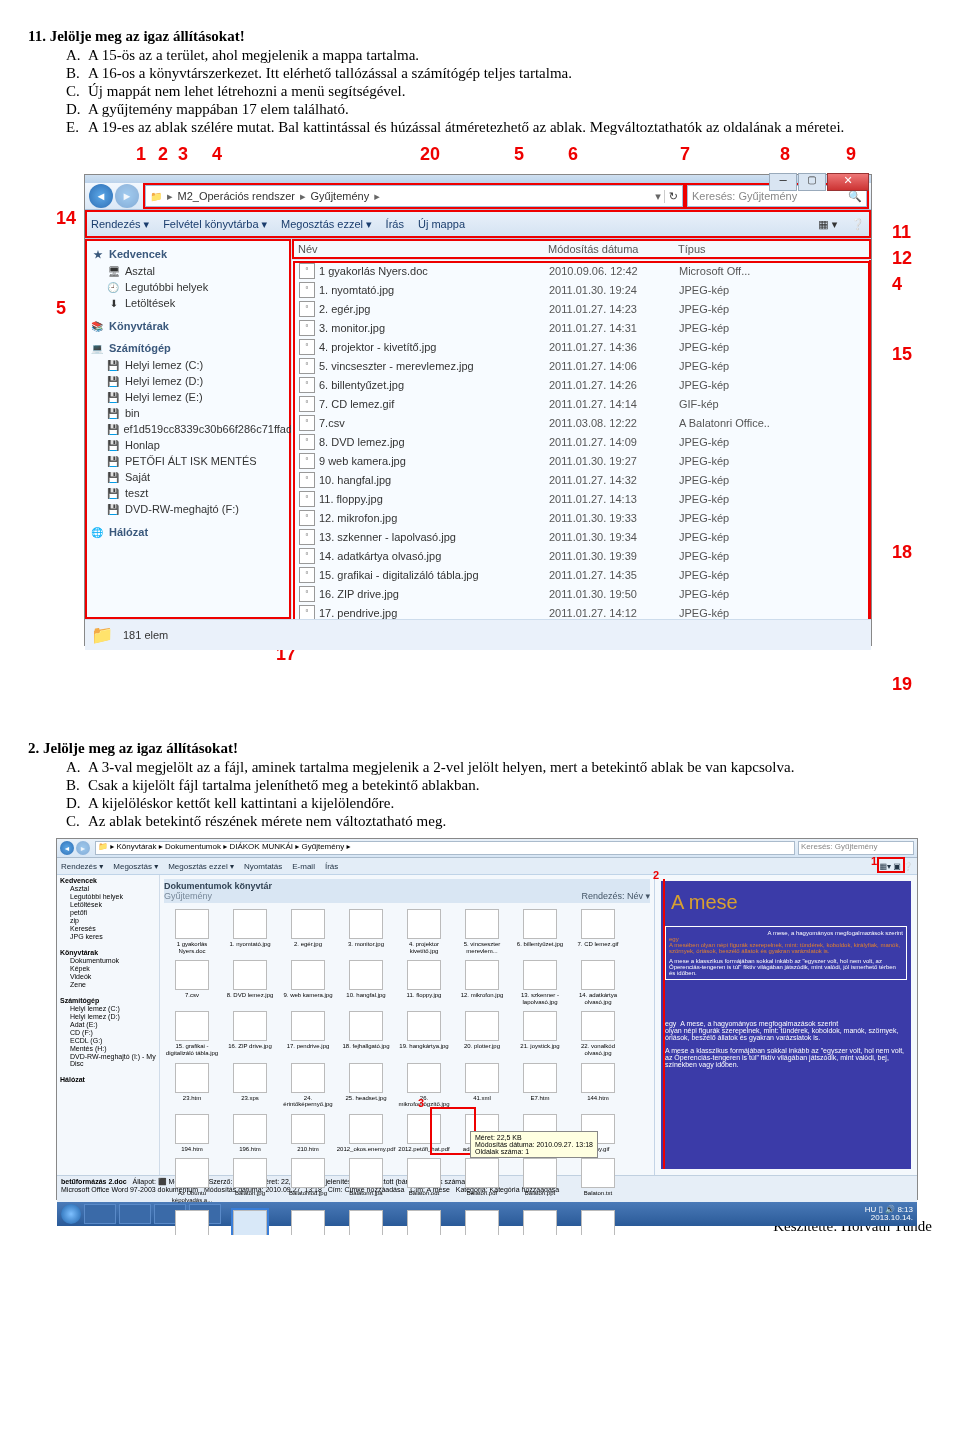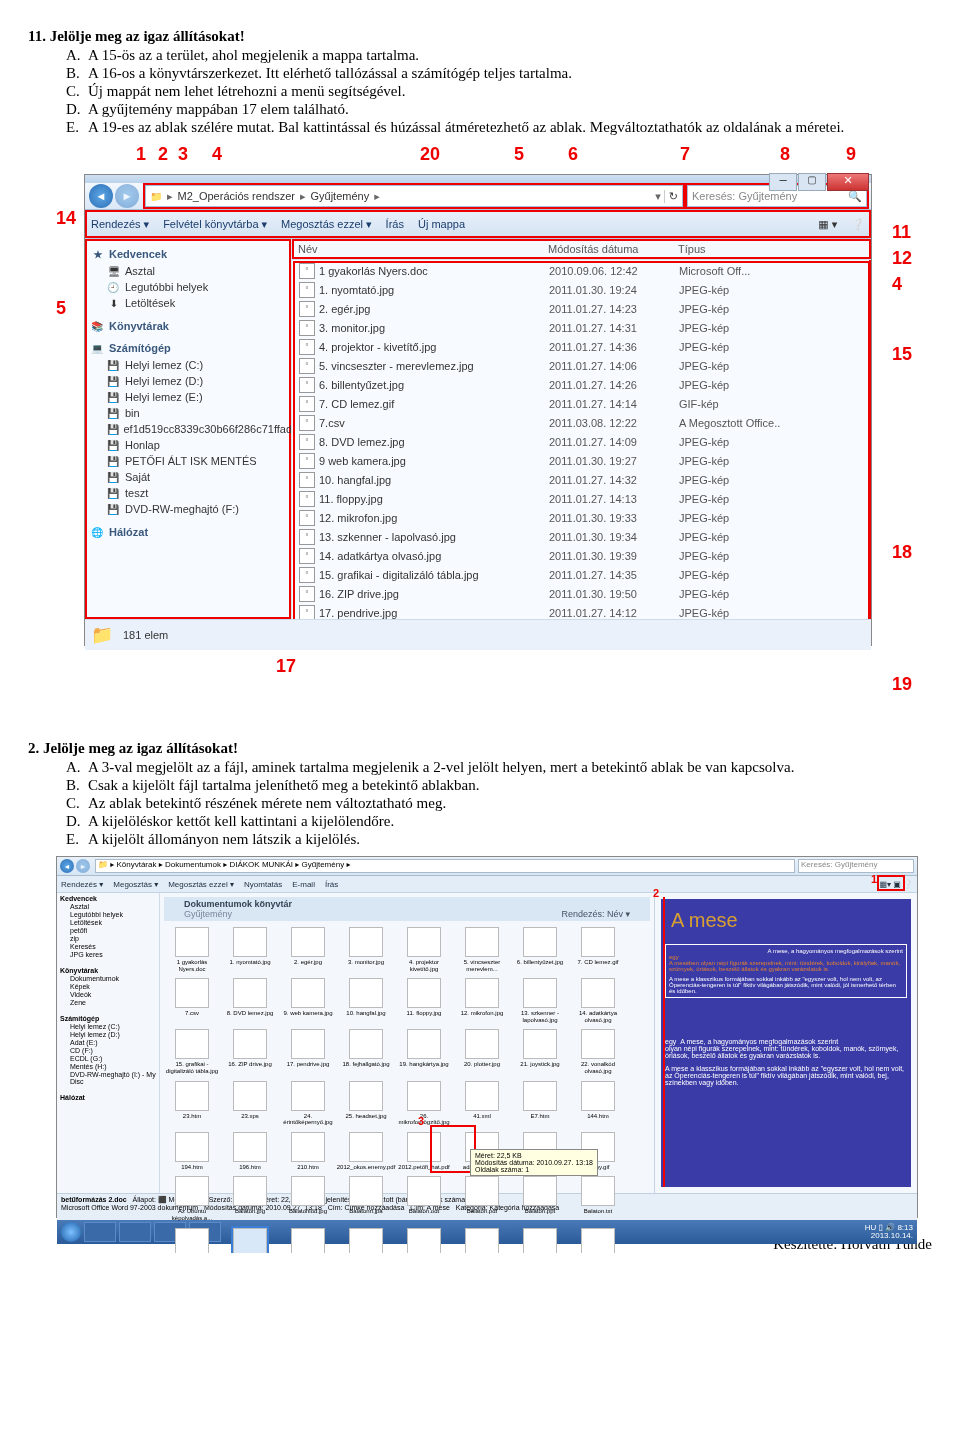--- a/index.html
+++ b/index.html
@@ -36,21 +36,21 @@
 .stat{height:30px;border-top:1px solid #cddcec;display:flex;align-items:center;padding-left:6px;gap:8px;background:#eaf1fa}
 .fic{width:14px;height:14px;background:#fff;border:1px solid #999;font-size:8px;text-align:center}
 
 
 .e2{width:860px;height:360px;border:1px solid #888;font:8px "Segoe UI",Tahoma,sans-serif;background:#f4f8fc;position:relative;margin-left:28px}
 .e2 .tb2{height:18px;background:linear-gradient(#e9f1f9,#d7e6f5);border-bottom:1px solid #abc}
 .e2 .cmd2{height:16px;background:#e3edf7;border-bottom:1px solid #c0d4e8;padding:0 4px;display:flex;gap:10px;align-items:center;color:#234}
 .e2 .bod{display:flex;height:300px}
 .e2 .s2{width:96px;border-right:1px solid #d0dce9;padding:2px 3px;font-size:7px}
 .e2 .mid{flex:1;padding:4px;position:relative}
-.e2 .hdr{background:#d9e6f3;padding:2px 20px;font-size:9px;color:#345;margin-bottom:6px}
+.e2 .hdr{background:#d9e6f3;padding:2px 0;font-size:9px;color:#345;margin-bottom:6px}
 .e2 .icons{display:flex;flex-wrap:wrap;gap:6px 2px;margin-bottom:10px}
 .e2 .itm{width:56px;display:flex;flex-direction:column;align-items:center;text-align:center;font-size:6px;line-height:1.1}
 .e2 .thumb{width:32px;height:28px;background:#fff;border:1px solid #bbb;margin-bottom:2px}
 .e2 .prev{width:250px;border-left:1px solid #c4d4e6;padding:6px;font-size:7px;display:flex;flex-direction:column}
 .prevdoc{background:#3b3ba8;color:#fff;padding:4px;flex:1}
 .prevdoc .ttl{background:#3b3ba8;color:#d8a030;font-size:20px;padding:6px}
 .prevdoc .bx{background:#3b3ba8;border:1px solid #fff;padding:3px;margin-top:6px;font-size:6px}
 .e2 .stat2{height:22px;border-top:1px solid #c0d0e0;background:#e6eef7;font-size:7px;padding:2px 4px}
 .red{position:absolute;border:2px solid #e00}
 .rednum{position:absolute;color:#e00;font:bold 11px Arial}
@@ -83,21 +83,21 @@
 <div class="callout" style="left:762px;top:0">9</div>
 <div class="callout" style="left:-28px;top:64px">14</div>
 <div class="callout" style="left:-28px;top:154px">5</div>
 <div class="callout" style="left:850px;top:52px">10</div>
 <div class="callout" style="left:808px;top:78px">11</div>
 <div class="callout" style="left:808px;top:104px">12</div>
 <div class="callout" style="left:808px;top:130px">4</div>
 <div class="callout" style="left:808px;top:200px">15</div>
 <div class="callout" style="left:808px;top:398px">18</div>
 <div class="callout" style="left:808px;top:530px">19</div>
-<div class="callout" style="left:192px;top:512px">17</div>
+<div class="callout" style="left:192px;top:500px">17</div>
 
 <div class="e1" style="position:absolute;top:30px;left:0">
  <div style="height:8px;background:linear-gradient(#cfe0f1,#bcd3eb);position:relative">
   <div style="position:absolute;right:2px;top:-2px;display:flex;gap:1px">
    <div style="width:26px;height:16px;background:#d9e5f2;border:1px solid #9ab;text-align:center;font-size:13px;line-height:12px">–</div>
    <div style="width:26px;height:16px;background:#d9e5f2;border:1px solid #9ab;text-align:center;font-size:10px">▢</div>
    <div style="width:40px;height:16px;background:linear-gradient(#e77,#c33);border:1px solid #933;color:#fff;text-align:center;font-size:11px">✕</div>
   </div>
  </div>
  <div class="tb">
@@ -215,21 +215,21 @@
               <div class="c3">JPEG-kép</div>
             </div>
             <div class="fr">
               <div class="c1"><span class="fic">▫</span>7. CD lemez.gif</div>
               <div class="c2">2011.01.27. 14:14</div>
               <div class="c3">GIF-kép</div>
             </div>
             <div class="fr">
               <div class="c1"><span class="fic">▫</span>7.csv</div>
               <div class="c2">2011.03.08. 12:22</div>
-              <div class="c3">A Megosztott Office..</div>
+              <div class="c3">A Balatonri Office..</div>
             </div>
             <div class="fr">
               <div class="c1"><span class="fic">▫</span>8. DVD lemez.jpg</div>
               <div class="c2">2011.01.27. 14:09</div>
               <div class="c3">JPEG-kép</div>
             </div>
             <div class="fr">
               <div class="c1"><span class="fic">▫</span>9 web kamera.jpg</div>
               <div class="c2">2011.01.30. 19:27</div>
               <div class="c3">JPEG-kép</div>
@@ -282,23 +282,22 @@
   <span class="ic" style="width:24px;height:24px;font-size:18px">📁</span>
   <span>181 elem</span>
  </div>
 </div>
 </div>
 
 <div class="q">2. Jelölje meg az igaz állításokat!</div>
 <div class="opts">
 <div><span class="let">A.</span><span>A 3-val megjelölt az a fájl, aminek tartalma megjelenik a 2-vel jelölt helyen, mert a betekintő ablak be van kapcsolva.</span></div>
 <div><span class="let">B.</span><span>Csak a kijelölt fájl tartalma jeleníthető meg a betekintő ablakban.</span></div>
+<div><span class="let">D.</span><span>A kijelöléskor kettőt kell kattintani a kijelölendőre.</span></div>
 <div><span class="let">C.</span><span>Az ablak betekintő részének mérete nem változtatható meg.</span></div>
-<div><span class="let">D.</span><span>A kijelöléskor kettőt kell kattintani a kijelölendőre.</span></div>
-<div><span class="let">E.</span><span>A kijelölt állományon nem látszik a kijelölés.</span></div>
 </div>
 
 <div class="e2">
  <div class="tb2" style="display:flex;align-items:center;padding:0 3px">
   <span class="navbtn" style="width:14px;height:14px;font-size:7px">◄</span>
   <span class="navbtn" style="width:14px;height:14px;font-size:7px;opacity:.5">►</span>
   <span style="flex:1;background:#fff;border:1px solid #abc;height:12px;margin:16px 3px;padding:0 2px">
    📁 ▸ <span>Könyvtárak</span> ▸ <span>Dokumentumok</span> ▸ <span>DIÁKOK MUNKÁI</span> ▸ <span>Gyűjtemény</span> ▸
   </span>
   <span style="width:110px;background:#fff;border:1px solid #abc;height:12px;padding:0 2px;color:#888">Keresés: Gyűjtemény</span>

